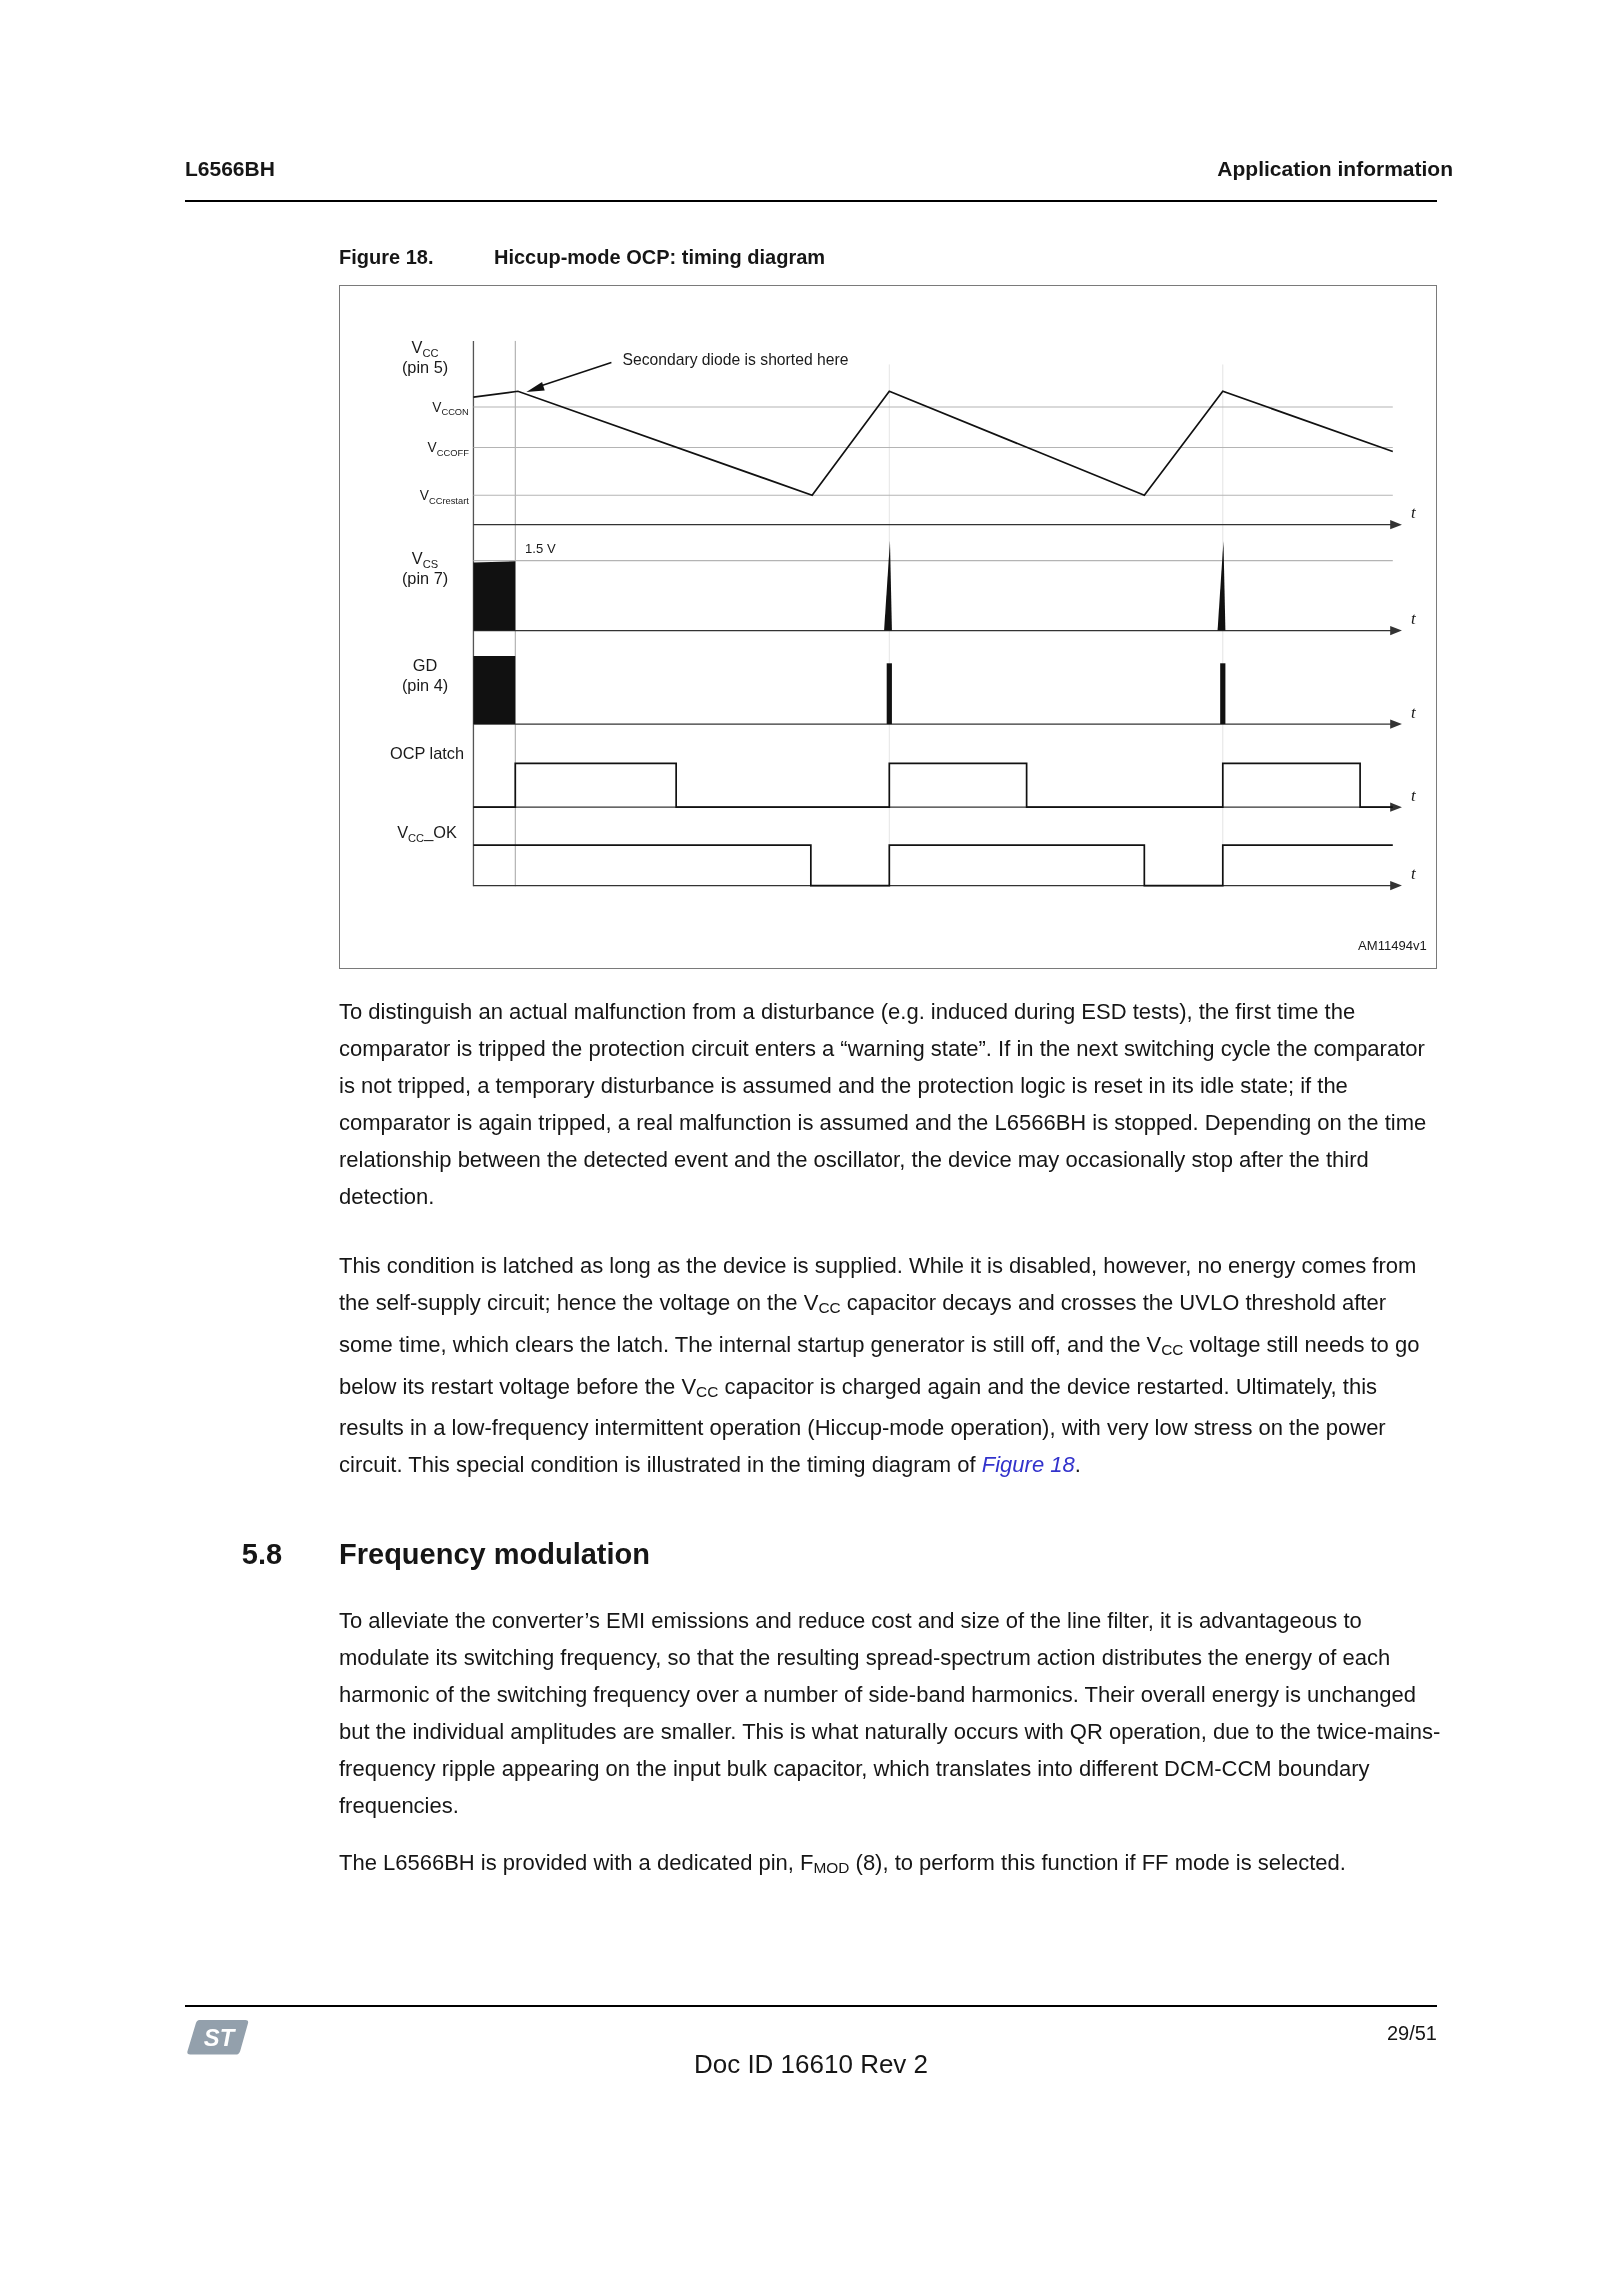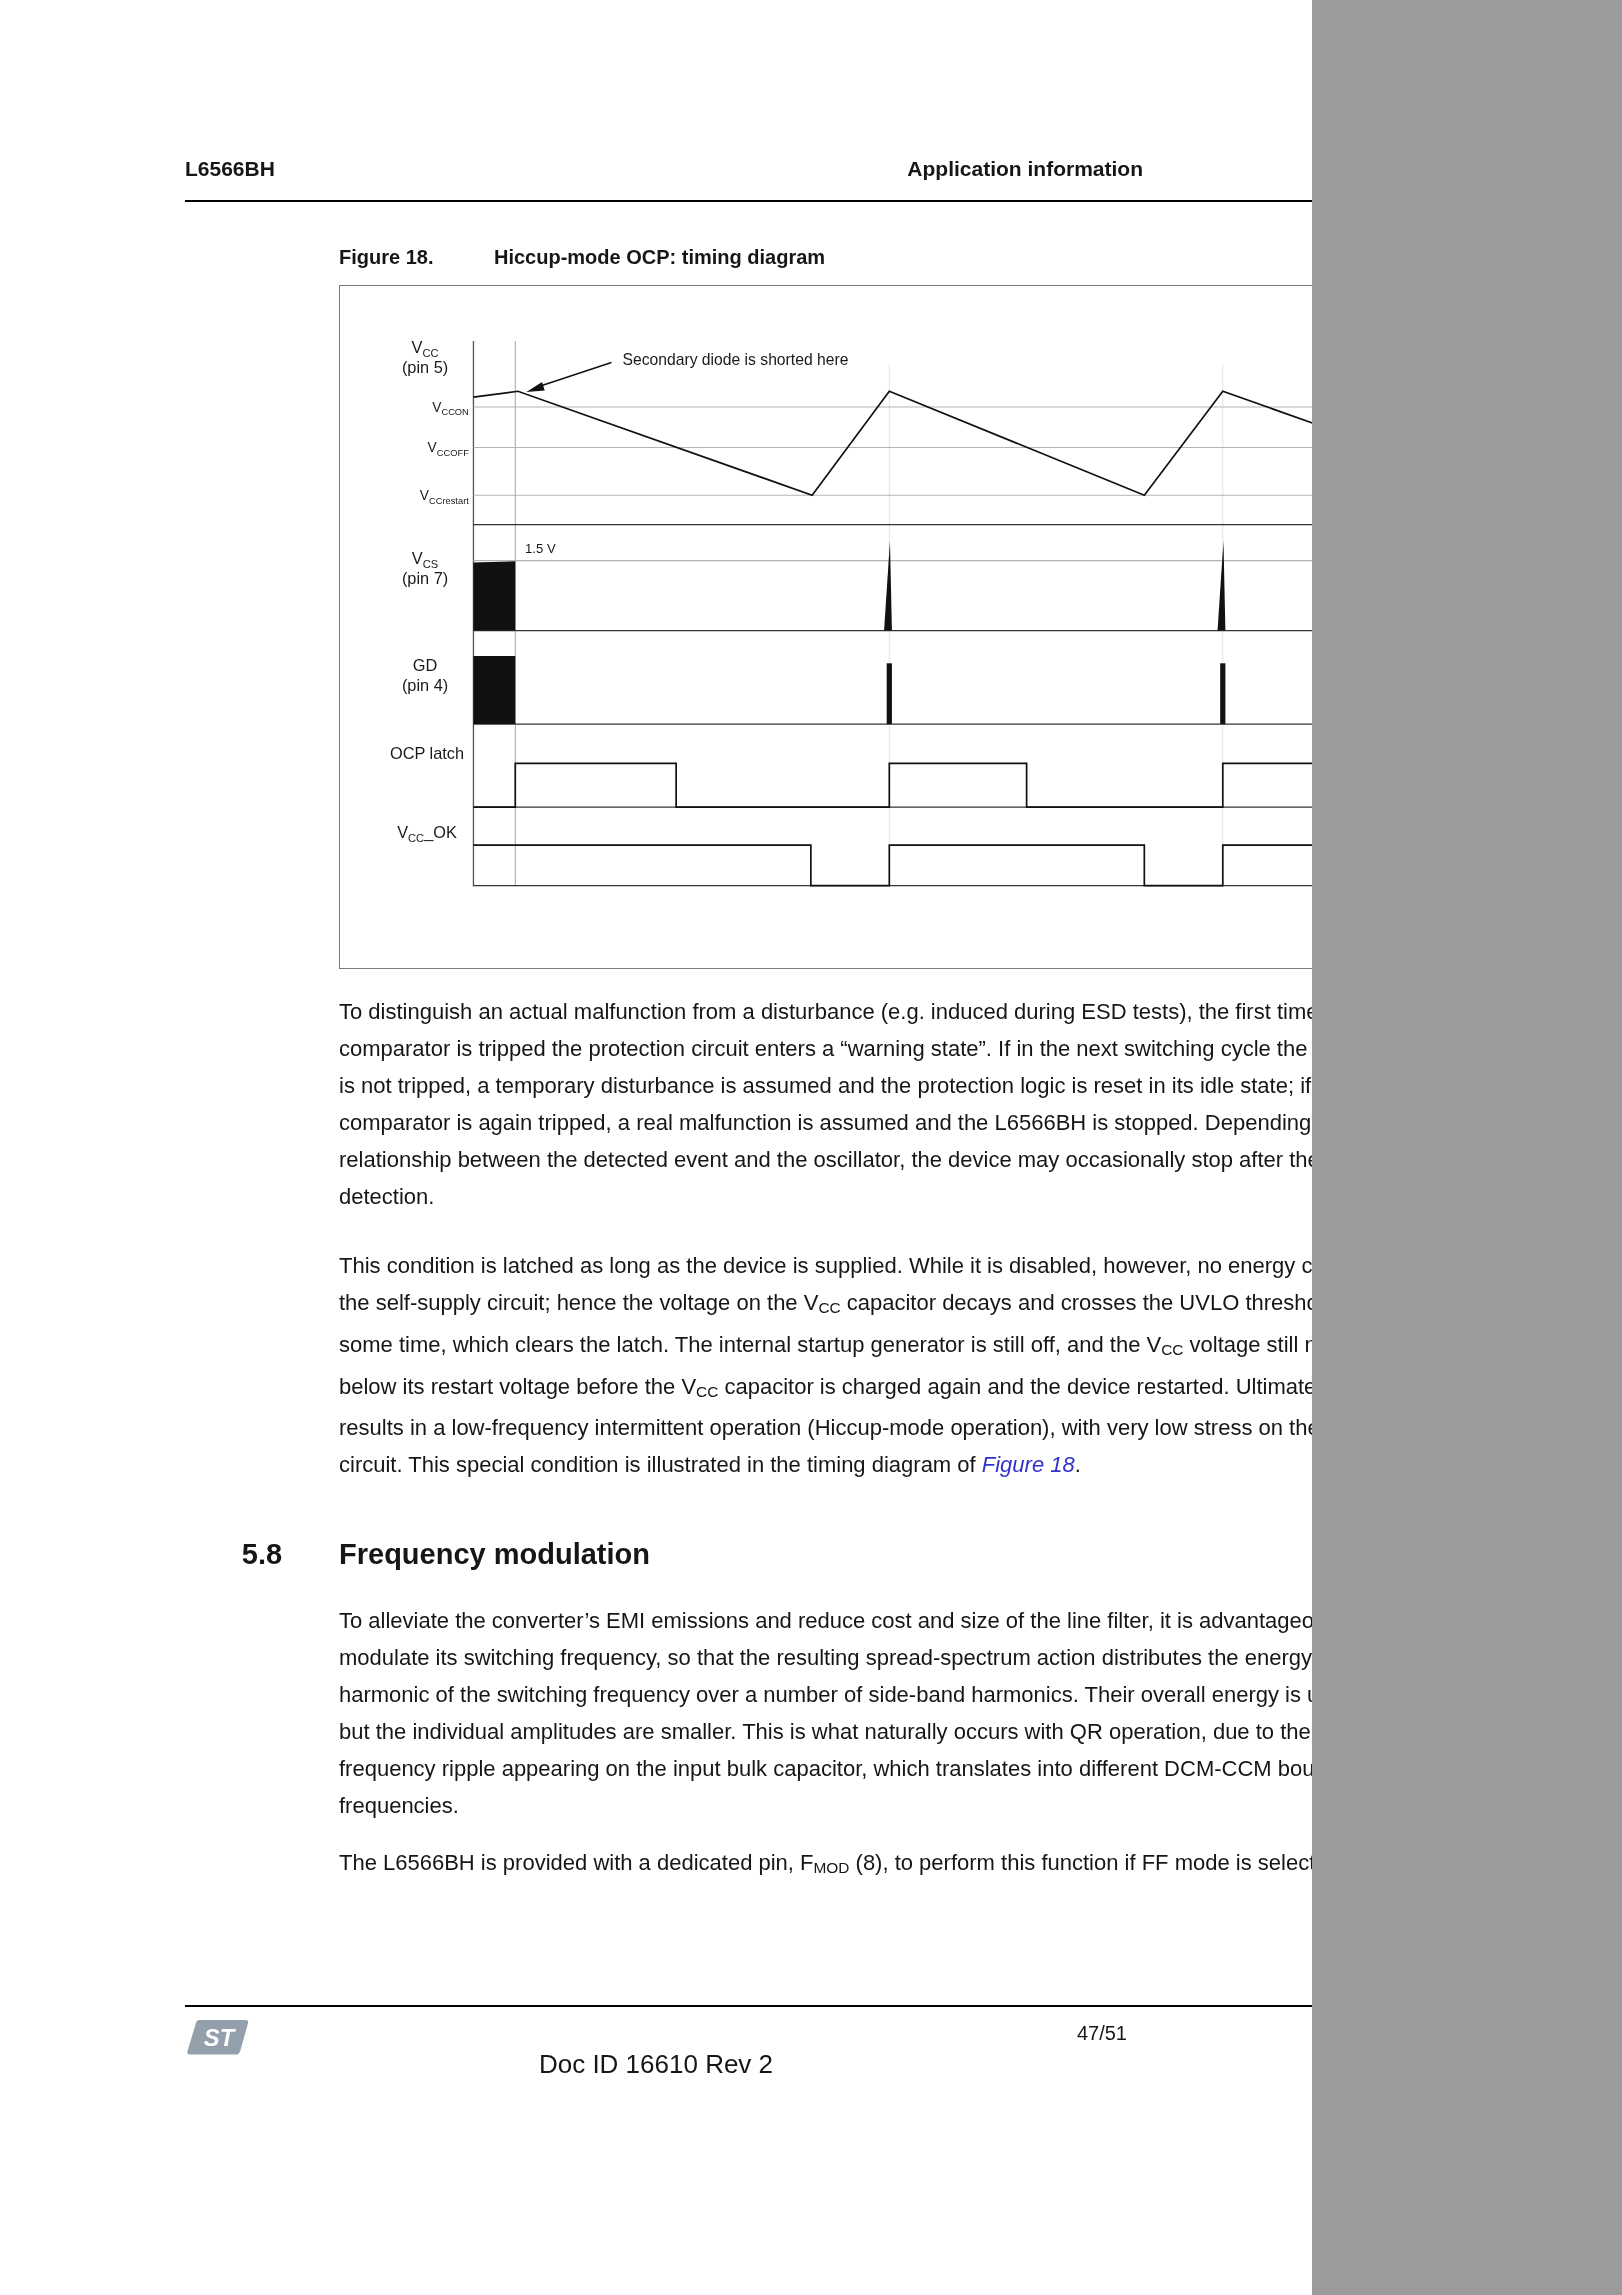--- a/index.html
+++ b/index.html
@@ -1,16 +1,16 @@
 <!DOCTYPE html>
 <html style="--link: #3333cc;font-size:10.5px"><head>
 <meta charset="utf-8">
 <style>
   html,body{margin:0;padding:0;background:#9b9b9b;}
-  .page{position:relative;width:1312px;height:2295px;background:#ffffff;overflow:hidden;
+  .page{position:relative;width:1622px;height:2295px;background:#ffffff;overflow:hidden;
         font-family:"Liberation Sans","DejaVu Sans",sans-serif;color:#161616;}
   .hdr-left{position:absolute;left:185px;top:157px;font-weight:bold;font-size:21px;}
   .hdr-right{position:absolute;right:169px;top:157px;font-weight:bold;font-size:21px;}
   .header-rule{position:absolute;left:185px;top:200px;width:1252px;height:2px;background:#000;}
   .fig-caption{position:absolute;left:339px;top:246px;font-weight:bold;font-size:20px;}
   .fig-label{display:inline-block;width:155px;}
   .figure-box{position:absolute;left:339px;top:285px;width:1098px;height:684px;
               box-sizing:border-box;border:0.7px solid #7a7a7a;background:#fff;}
   .figure-box svg{width:100%;height:100%;display:block;}
   .body-text{position:absolute;left:339px;width:1102px;font-size:22px;line-height:37px;margin:0;}
@@ -100,16 +100,16 @@
   <p class="body-text" style="top:1844px"><span>The L6566BH is provided with a dedicated pin, F</span><span class="sub">MOD</span><span> (8), to perform this function if FF mode is selected.</span></p>
 
   <div class="footer-rule"></div>
 
   <svg class="st-logo" viewBox="0 0 124 74">
     <path d="M26 3 L115 3 Q122 3 120 10 L105 63 Q103 70 96 70 L8 70 Q1 70 3 63 L19 10 Q21 3 26 3 Z" fill="#93a0ac"></path>
     <text x="64" y="53" text-anchor="middle" font-size="46" font-weight="bold" font-style="italic" font-family="Liberation Sans, sans-serif" fill="#ffffff">ST</text>
   </svg>
 
   <div class="doc-id">Doc ID 16610 Rev 2</div>
-  <div class="page-num">47/51</div>
+  <div class="page-num">29/51</div>
 
 </div>
 
 
 </body></html>

